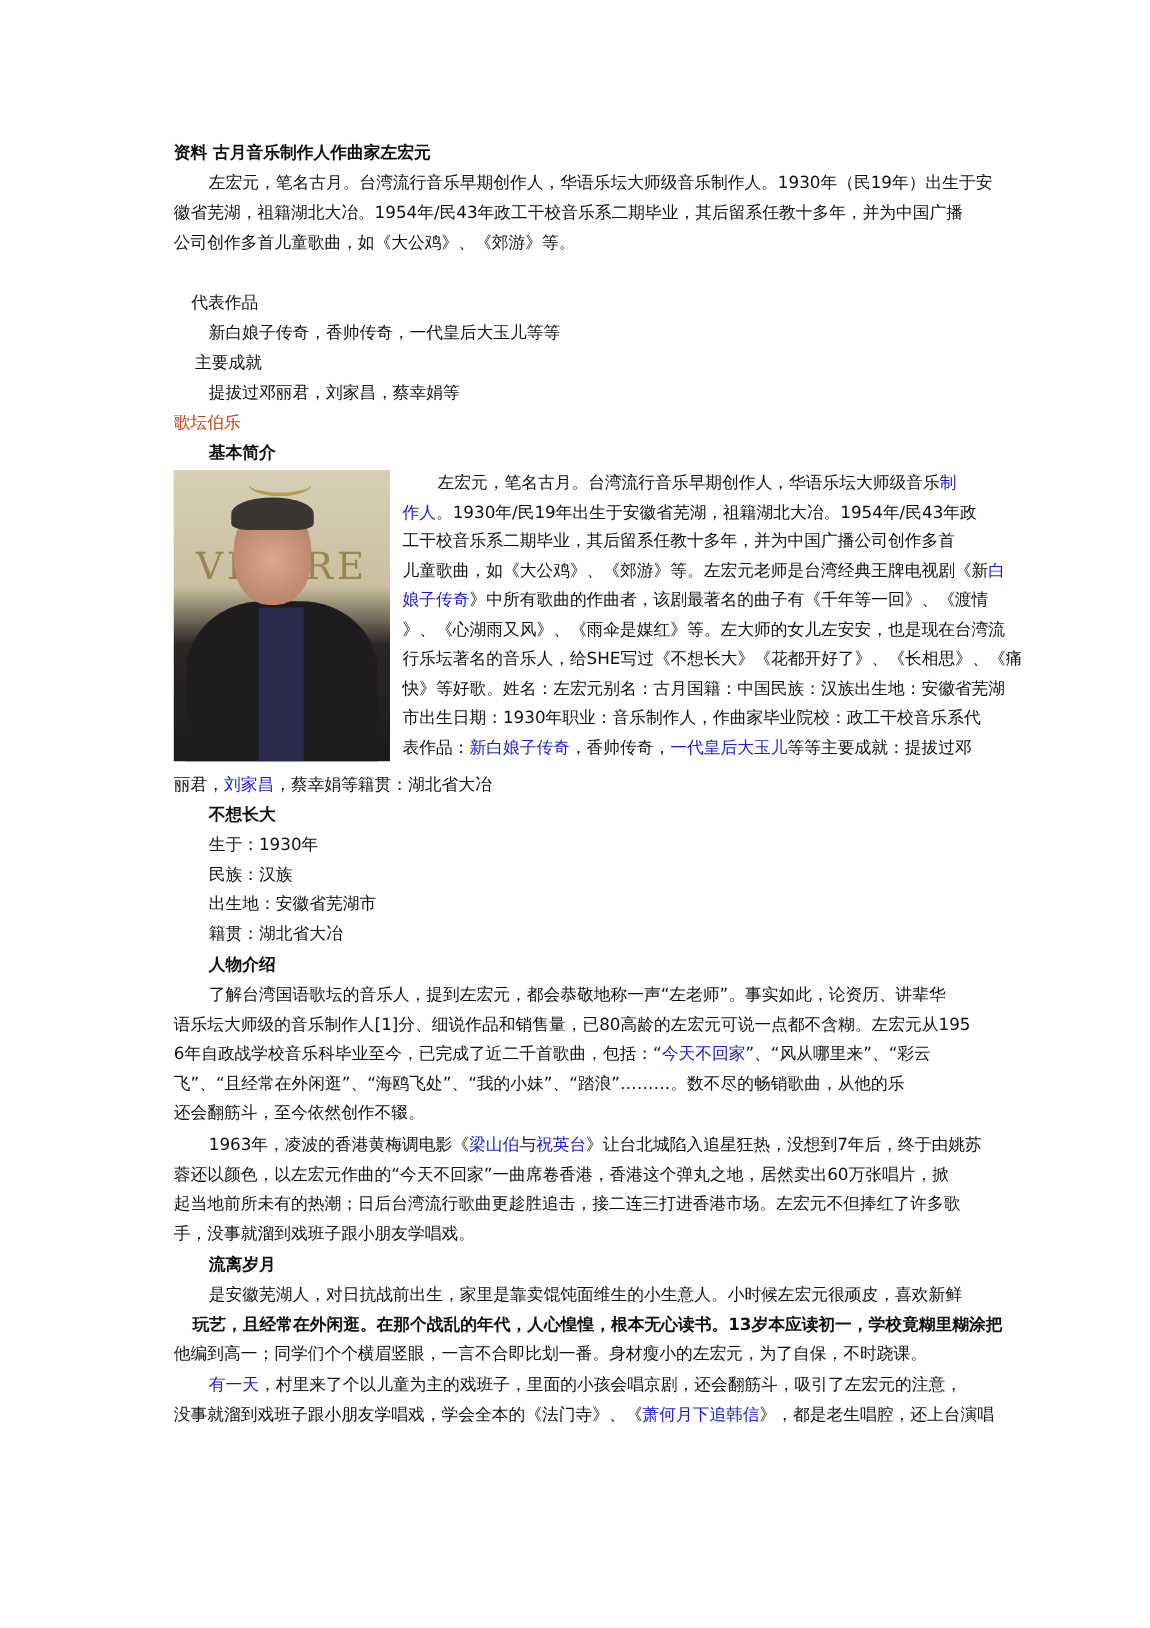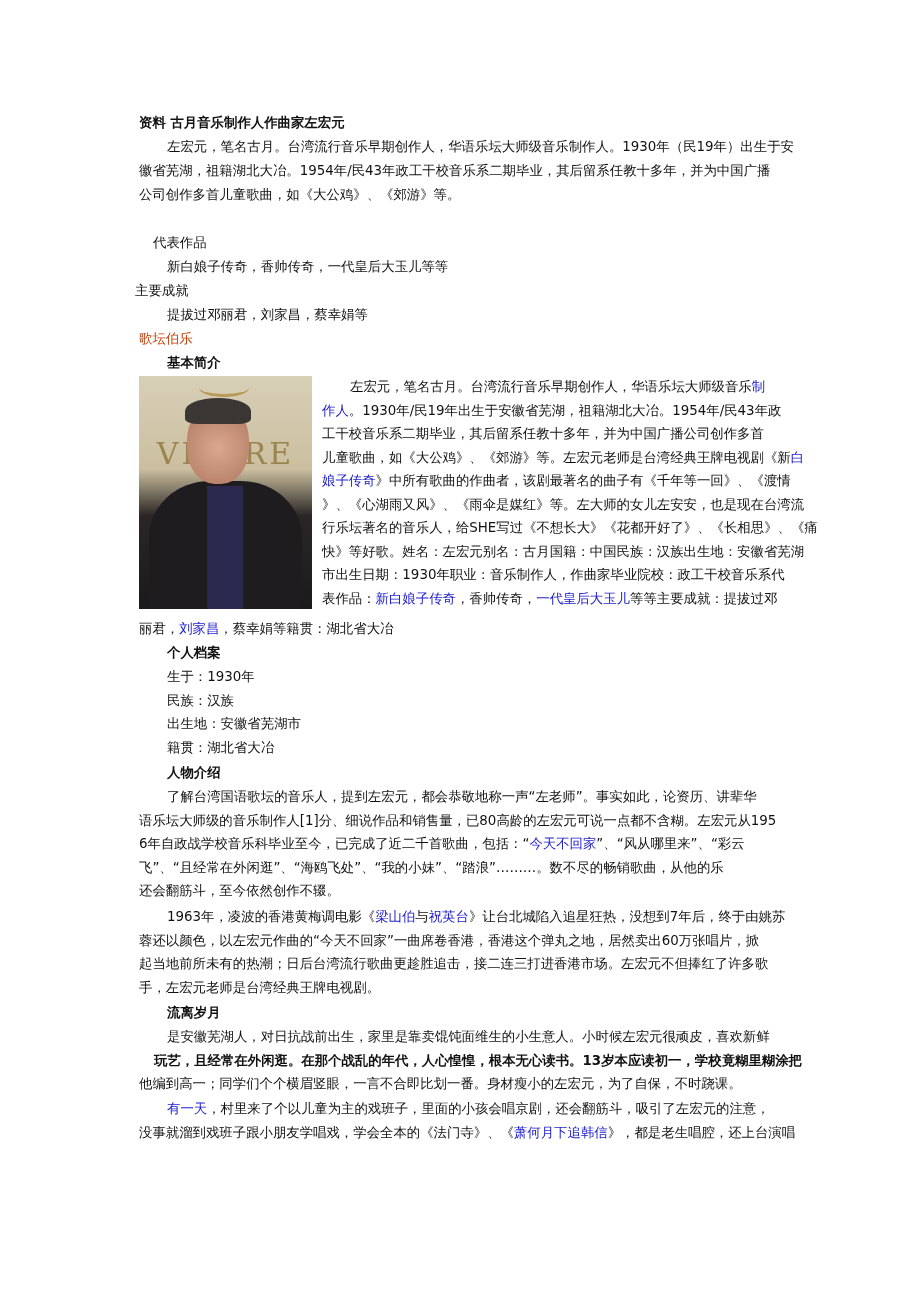--- a/index.html
+++ b/index.html
@@ -22,50 +22,50 @@
 </head>
 <body>
 
 <div id="root">
     <div class="line b" style="left: 139px; top: 114px;"><span>资料 古月音乐制作人作曲家左宏元</span></div>
     <div class="line" style="left: 167px; top: 138px;"><span>左宏元，笔名古月。台湾流行音乐早期创作人，华语乐坛大师级音乐制作人。1930年（民19年）出生于安</span></div>
     <div class="line" style="left: 139px; top: 162px;"><span>徽省芜湖，祖籍湖北大冶。1954年/民43年政工干校音乐系二期毕业，其后留系任教十多年，并为中国广播</span></div>
     <div class="line" style="left: 139px; top: 186px;"><span>公司创作多首儿童歌曲，如《大公鸡》、《郊游》等。</span></div>
     <div class="line" style="left: 139px; top: 234px; margin-left: 14px;"><span>代表作品</span></div>
     <div class="line" style="left: 167px; top: 258px; text-align: center;"><span>新白娘子传奇，香帅传奇，一代皇后大玉儿等等</span></div>
-    <div class="line" style="left: 135px; top: 282px;"><span>主要成就</span></div>
+    <div class="line" style="left: 156px; top: 282px;"><span>主要成就</span></div>
     <div class="line" style="left: 167px; top: 306px;"><span>提拔过邓丽君，刘家昌，蔡幸娟等</span></div>
     <div class="line" style="left: 139px; top: 330px; color: #c2410c;"><span>歌坛伯乐</span></div>
     <div class="line b" style="left: 167px; top: 354px;"><span>基本简介</span></div>
     <div class="line" style="left: 350px; top: 378px;"><span>左宏元，笔名古月。台湾流行音乐早期创作人，华语乐坛大师级音乐</span><span class="blue">制</span></div>
     <div class="line" style="left: 322px; top: 401.5px; text-align: center;"><span class="blue">作人</span><span>。1930年/民19年出生于安徽省芜湖，祖籍湖北大冶。1954年/民43年政</span></div>
     <div class="line" style="left: 322px; top: 425px;"><span>工干校音乐系二期毕业，其后留系任教十多年，并为中国广播公司创作多首</span></div>
     <div class="line" style="left: 322px; top: 448.5px;"><span>儿童歌曲，如《大公鸡》、《郊游》等。左宏元老师是台湾经典王牌电视剧《新</span><span class="blue">白</span></div>
     <div class="line" style="left: 322px; top: 472px;"><span class="blue">娘子传奇</span><span>》中所有歌曲的作曲者，该剧最著名的曲子有《千年等一回》、《渡情</span></div>
     <div class="line" style="left: 322px; top: 495.5px;"><span>》、《心湖雨又风》、《雨伞是媒红》等。左大师的女儿左安安，也是现在台湾流</span></div>
     <div class="line" style="left: 322px; top: 519px;"><span>行乐坛著名的音乐人，给SHE写过《不想长大》《花都开好了》、《长相思》、《痛</span></div>
     <div class="line" style="left: 322px; top: 542.5px;"><span>快》等好歌。姓名：左宏元别名：古月国籍：中国民族：汉族出生地：安徽省芜湖</span></div>
     <div class="line" style="left: 322px; top: 566px;"><span>市出生日期：1930年职业：音乐制作人，作曲家毕业院校：政工干校音乐系代</span></div>
     <div class="line" style="left: 322px; top: 589.5px;"><span>表作品：</span><span class="blue">新白娘子传奇</span><span>，香帅传奇，</span><span class="blue">一代皇后大玉儿</span><span>等等主要成就：提拔过邓</span></div>
     <div class="line" style="left: 139px; top: 620px;"><span>丽君，</span><span class="blue">刘家昌</span><span>，蔡幸娟等籍贯：湖北省大冶</span></div>
-    <div class="line b" style="left: 167px; top: 644px;"><span>个人档案</span></div>
+    <div class="line b" style="left: 167px; top: 644px;"><span>不想长大</span></div>
     <div class="line" style="left: 167px; top: 668px;"><span>生于：1930年</span></div>
     <div class="line" style="left: 167px; top: 691.5px;"><span>民族：汉族</span></div>
     <div class="line" style="left: 167px; top: 715px;"><span>出生地：安徽省芜湖市</span></div>
     <div class="line" style="left: 167px; top: 738.5px;"><span>籍贯：湖北省大冶</span></div>
     <div class="line b" style="left: 167px; top: 764px;"><span>人物介绍</span></div>
     <div class="line" style="left: 167px; top: 788px;"><span>了解台湾国语歌坛的音乐人，提到左宏元，都会恭敬地称一声“左老师”。事实如此，论资历、讲辈华</span></div>
     <div class="line" style="left: 139px; top: 811.5px;"><span>语乐坛大师级的音乐制作人[1]分、细说作品和销售量，已80高龄的左宏元可说一点都不含糊。左宏元从195</span></div>
     <div class="line" style="left: 139px; top: 835px;"><span>6年自政战学校音乐科毕业至今，已完成了近二千首歌曲，包括：“</span><span class="blue">今天不回家</span><span>”、“风从哪里来”、“彩云</span></div>
     <div class="line" style="left: 139px; top: 858.5px;"><span>飞”、“且经常在外闲逛”、“海鸥飞处”、“我的小妹”、“踏浪”………。数不尽的畅销歌曲，从他的乐</span></div>
     <div class="line" style="left: 139px; top: 882px;"><span>还会翻筋斗，至今依然创作不辍。</span></div>
     <div class="line" style="left: 167px; top: 908px;"><span>1963年，凌波的香港黄梅调电影《</span><span class="blue">梁山伯</span><span>与</span><span class="blue">祝英台</span><span>》让台北城陷入追星狂热，没想到7年后，终于由姚苏</span></div>
     <div class="line" style="left: 139px; top: 931.5px;"><span>蓉还以颜色，以左宏元作曲的“今天不回家”一曲席卷香港，香港这个弹丸之地，居然卖出60万张唱片，掀</span></div>
     <div class="line" style="left: 139px; top: 955px;"><span>起当地前所未有的热潮；日后台湾流行歌曲更趁胜追击，接二连三打进香港市场。左宏元不但捧红了许多歌</span></div>
-    <div class="line" style="left: 139px; top: 978.5px;"><span>手，左宏元老师是台湾经典王牌电视剧。</span></div>
+    <div class="line" style="left: 139px; top: 978.5px;"><span>手，没事就溜到戏班子跟小朋友学唱戏。</span></div>
     <div class="line b" style="left: 167px; top: 1004px;"><span>流离岁月</span></div>
     <div class="line" style="left: 167px; top: 1028px;"><span>是安徽芜湖人，对日抗战前出生，家里是靠卖馄饨面维生的小生意人。小时候左宏元很顽皮，喜欢新鲜</span></div>
     <div class="line" style="left: 154px; top: 1051.5px; font-weight: bold;"><span>玩艺，且经常在外闲逛。在那个战乱的年代，人心惶惶，根本无心读书。13岁本应读初一，学校竟糊里糊涂把</span></div>
     <div class="line" style="left: 139px; top: 1075px;"><span>他编到高一；同学们个个横眉竖眼，一言不合即比划一番。身材瘦小的左宏元，为了自保，不时跷课。</span></div>
     <div class="line" style="left: 167px; top: 1100px;"><span class="blue">有一天</span><span>，村里来了个以儿童为主的戏班子，里面的小孩会唱京剧，还会翻筋斗，吸引了左宏元的注意，</span></div>
     <div class="line" style="left: 139px; top: 1123.5px;"><span>没事就溜到戏班子跟小朋友学唱戏，学会全本的《法门寺》、《</span><span class="blue">萧何月下追韩信</span><span>》，都是老生唱腔，还上台演唱</span></div>
   </div>
 
 <div class="photo">
   <div class="ornament"></div>

